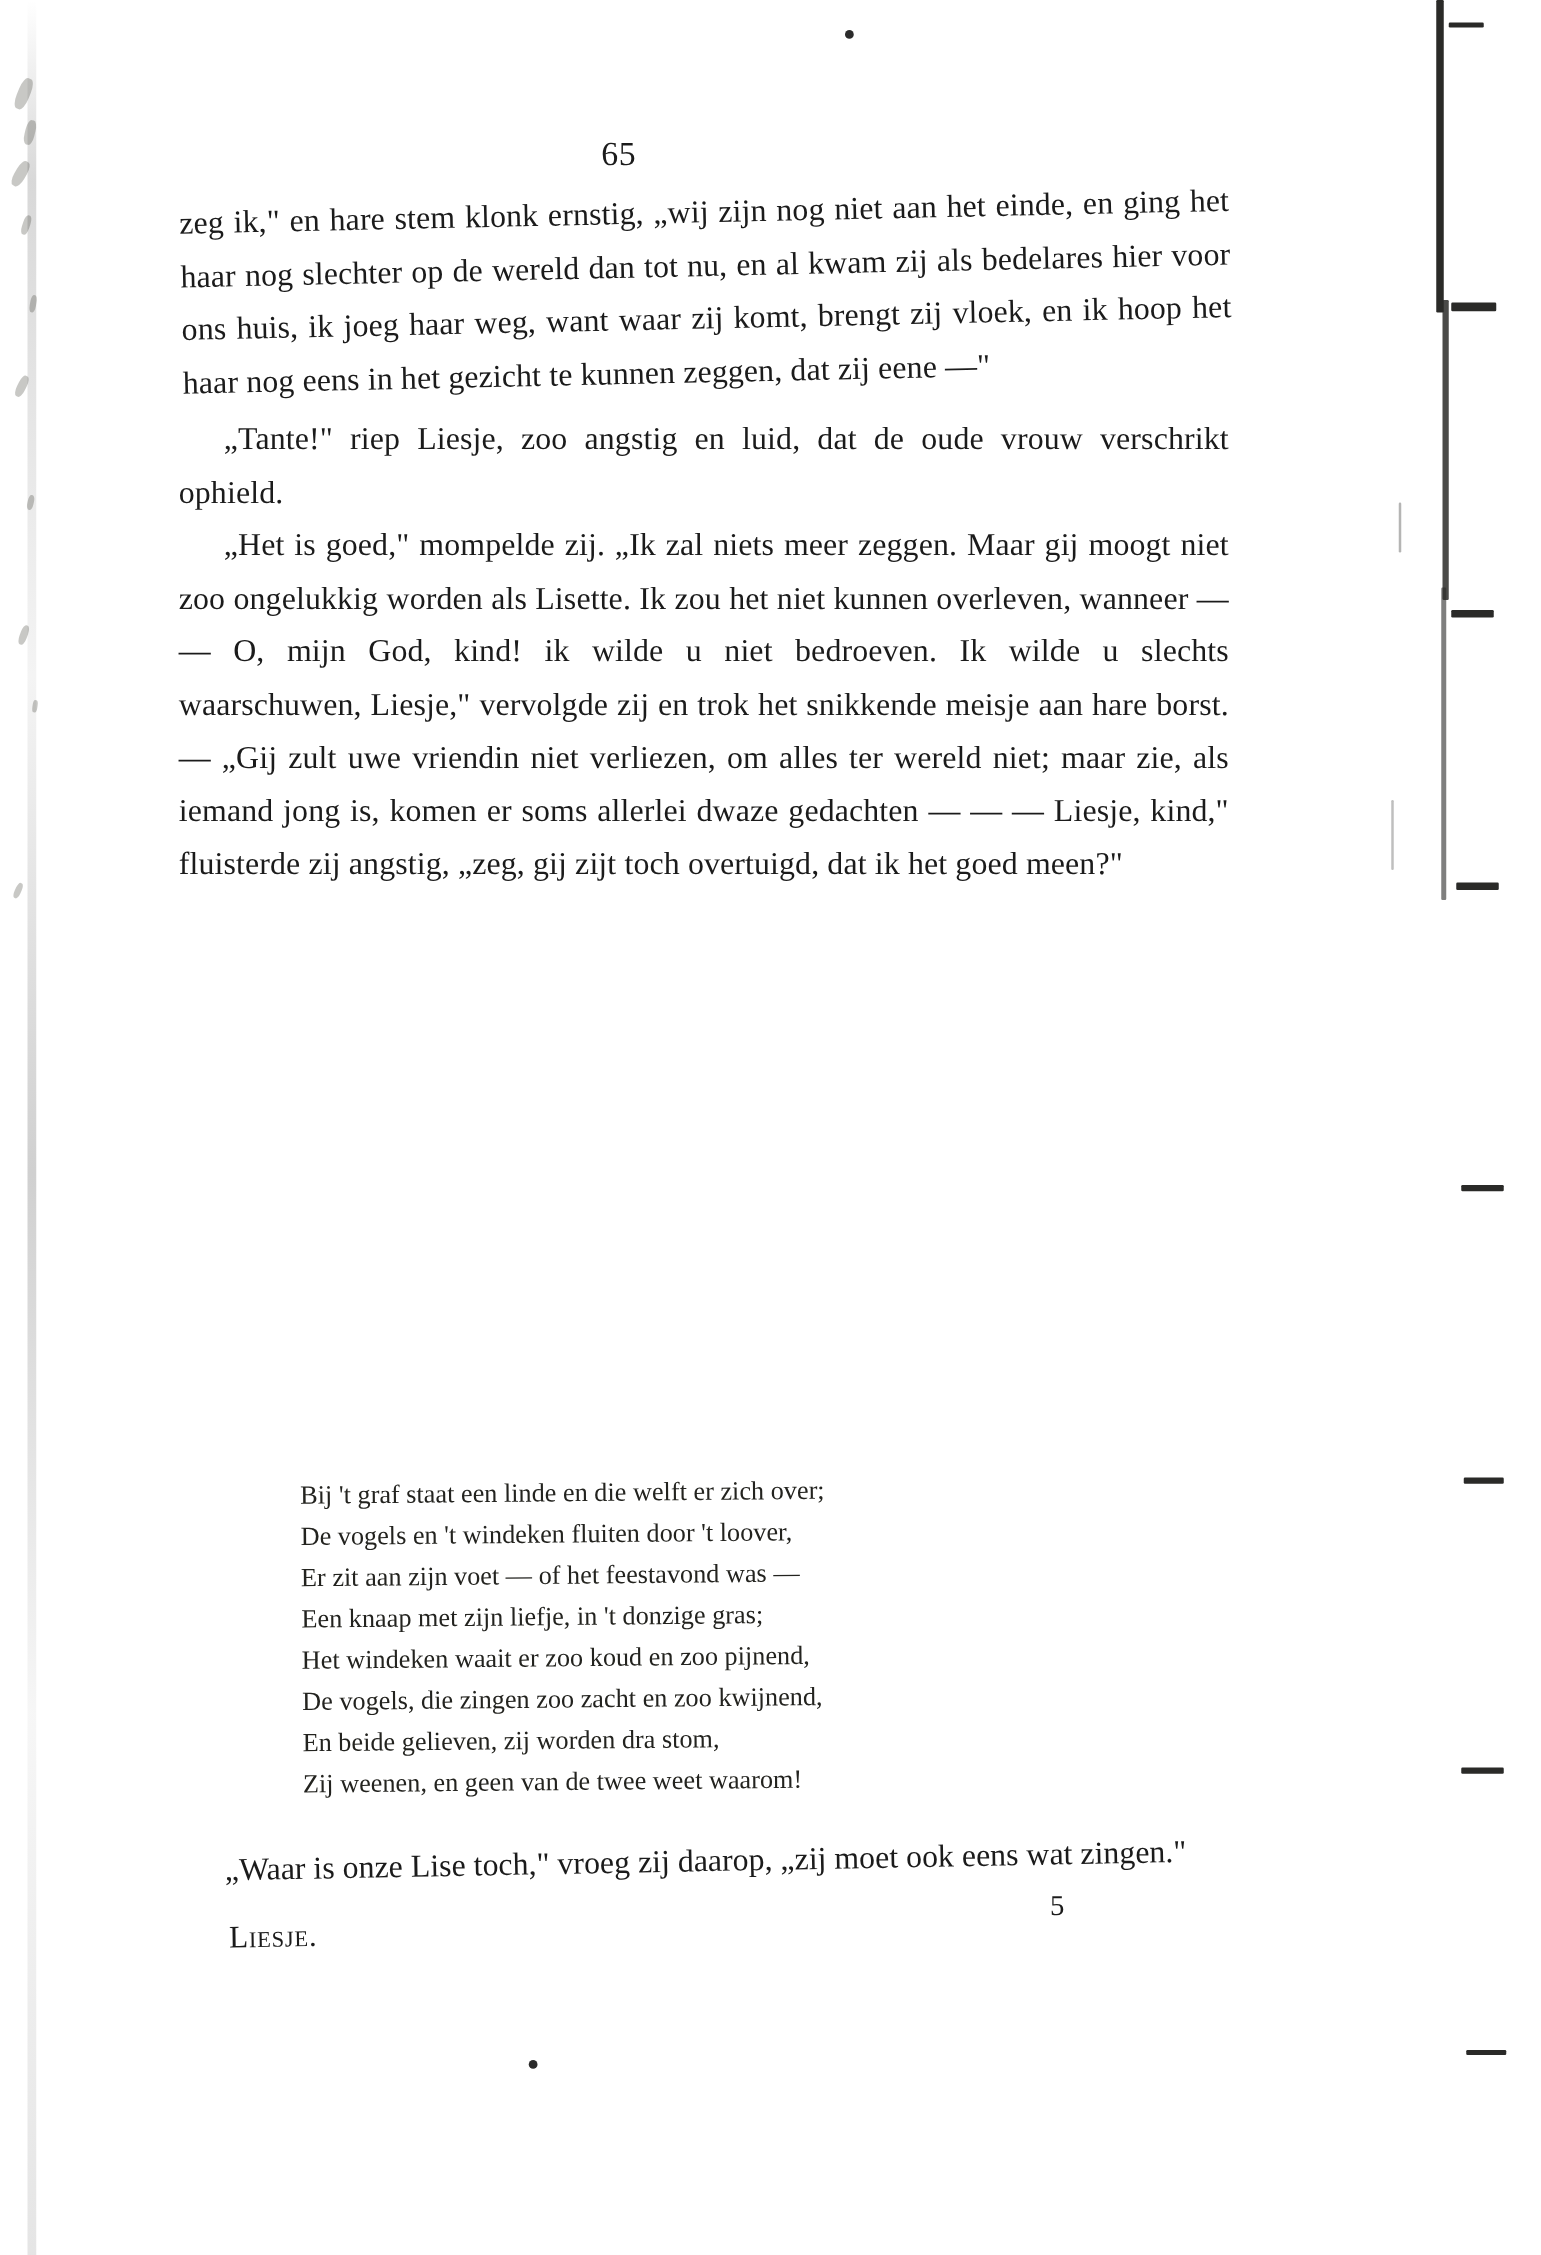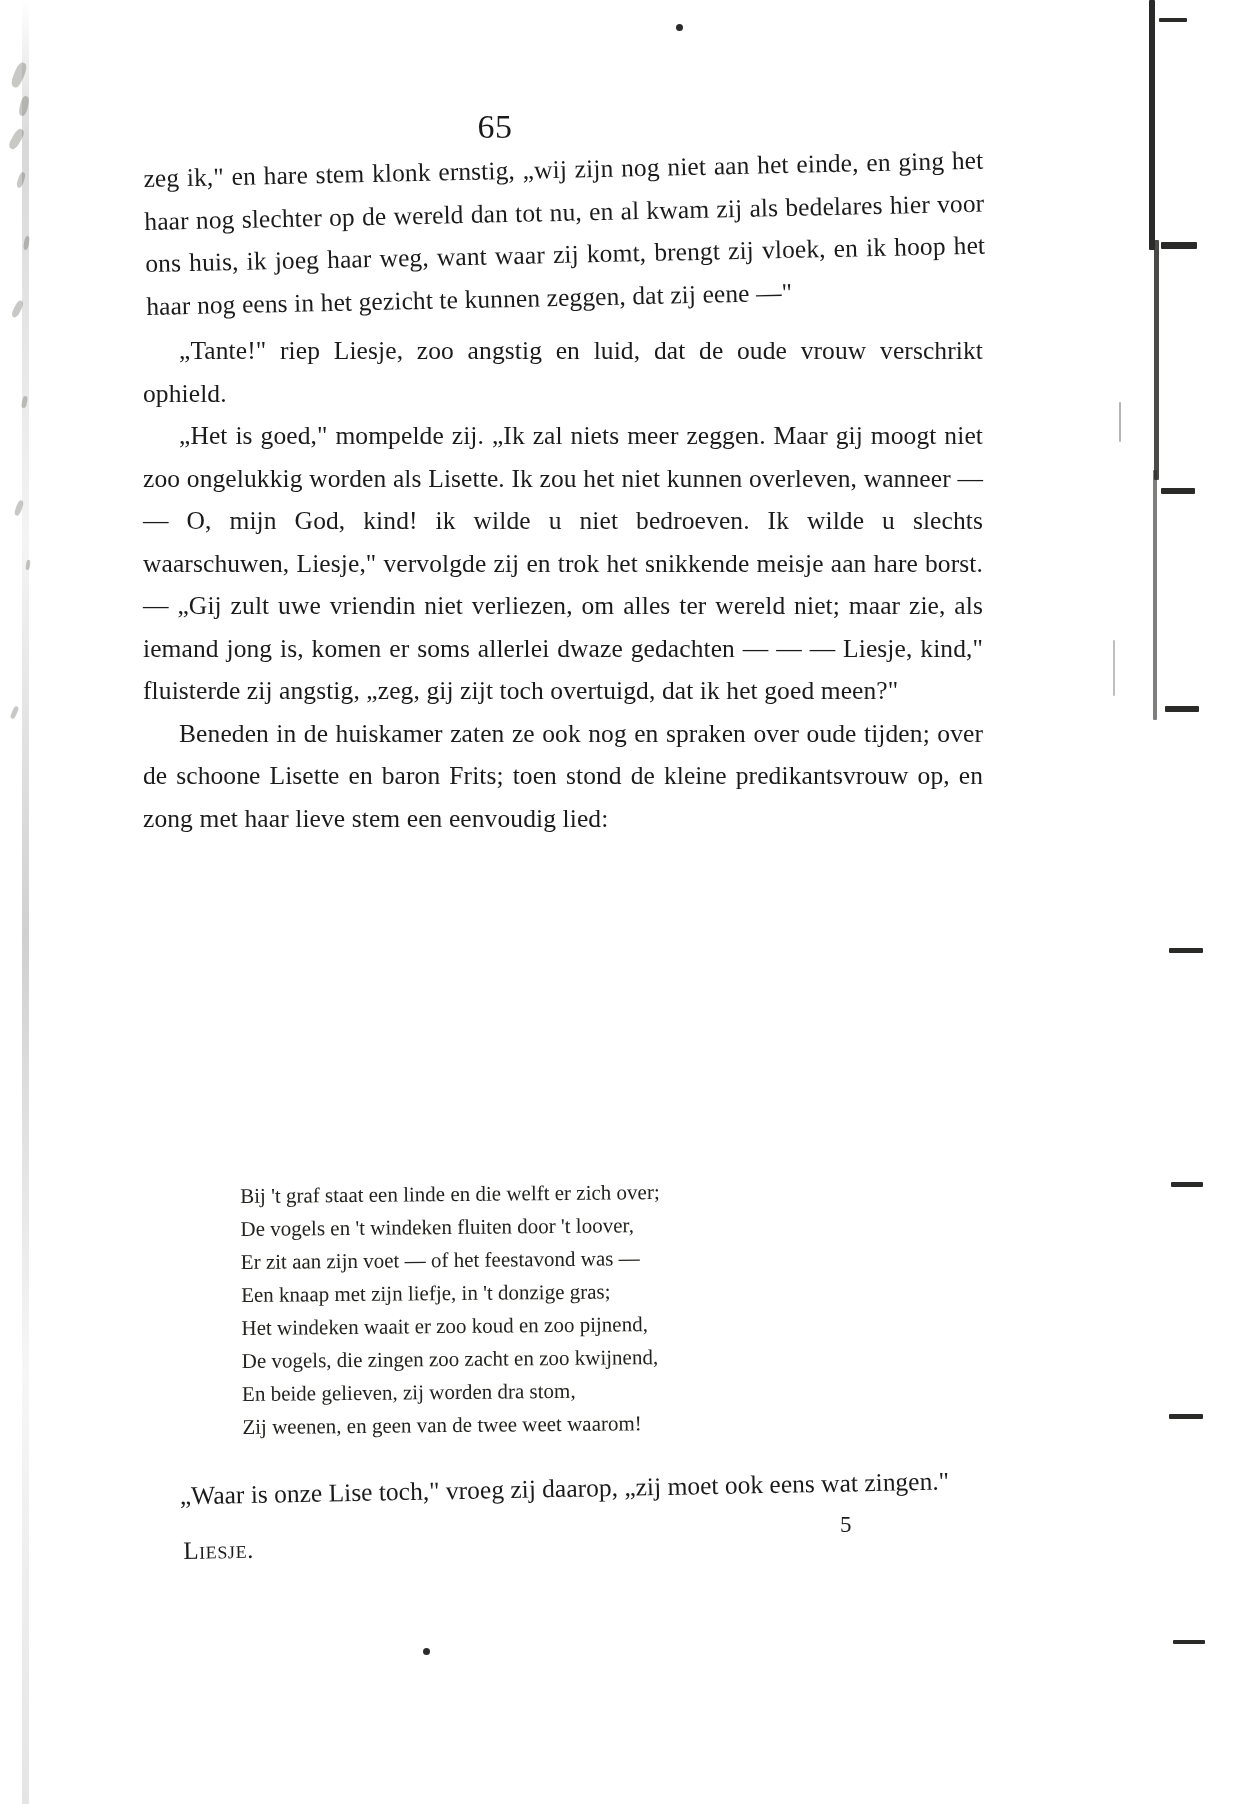--- a/index.html
+++ b/index.html
@@ -79,21 +79,21 @@
     top: 0;
     width: 1233px;
     height: 1804px;
   }
   .folio {
     position: absolute;
     top: 108px;
     left: 0;
     width: 990px;
     text-align: center;
-    font-size: 34px;
+    font-size: 27px;
     letter-spacing: .5px;
   }
   .body-text {
     position: absolute;
     left: 143px;
     top: 158px;
     width: 840px;
     font-size: 25.5px;
     line-height: 42.5px;
     text-align: justify;
@@ -194,21 +194,20 @@
   <div class="dot-bottom"></div>
 
   <div class="folio">65</div>
 
   <div class="body-text">
     <div class="skew-block">
       <p>zeg ik," en hare stem klonk ernstig, „wij zijn nog niet aan het einde, en ging het haar nog slechter op de wereld dan tot nu, en al kwam zij als bedelares hier voor ons huis, ik joeg haar weg, want waar zij komt, brengt zij vloek, en ik hoop het haar nog eens in het gezicht te kunnen zeggen, dat zij eene —"</p>
     </div>
     <p class="indent">„Tante!" riep Liesje, zoo angstig en luid, dat de oude vrouw verschrikt ophield.</p>
     <p class="indent">„Het is goed," mompelde zij. „Ik zal niets meer zeggen. Maar gij moogt niet zoo ongelukkig worden als Lisette. Ik zou het niet kunnen overleven, wanneer — — O, mijn God, kind! ik wilde u niet bedroeven. Ik wilde u slechts waarschuwen, Liesje," vervolgde zij en trok het snikkende meisje aan hare borst. — „Gij zult uwe vriendin niet verliezen, om alles ter wereld niet; maar zie, als iemand jong is, komen er soms allerlei dwaze gedachten — — — Liesje, kind," fluisterde zij angstig, „zeg, gij zijt toch overtuigd, dat ik het goed meen?"</p>
-    <p class="indent">Beneden in de huiskamer zaten ze ook nog en spraken over oude tijden; over de schoone Lisette en baron Frits; toen stond de kleine predikantsvrouw op, en zong met haar lieve stem een eenvoudig lied:</p>
   </div>
 
   <div class="poem">
     <div>Bij 't graf staat een linde en die welft er zich over;</div>
     <div>De vogels en 't windeken fluiten door 't loover,</div>
     <div>Er zit aan zijn voet — of het feestavond was —</div>
     <div>Een knaap met zijn liefje, in 't donzige gras;</div>
     <div>Het windeken waait er zoo koud en zoo pijnend,</div>
     <div>De vogels, die zingen zoo zacht en zoo kwijnend,</div>
     <div>En beide gelieven, zij worden dra stom,</div>

